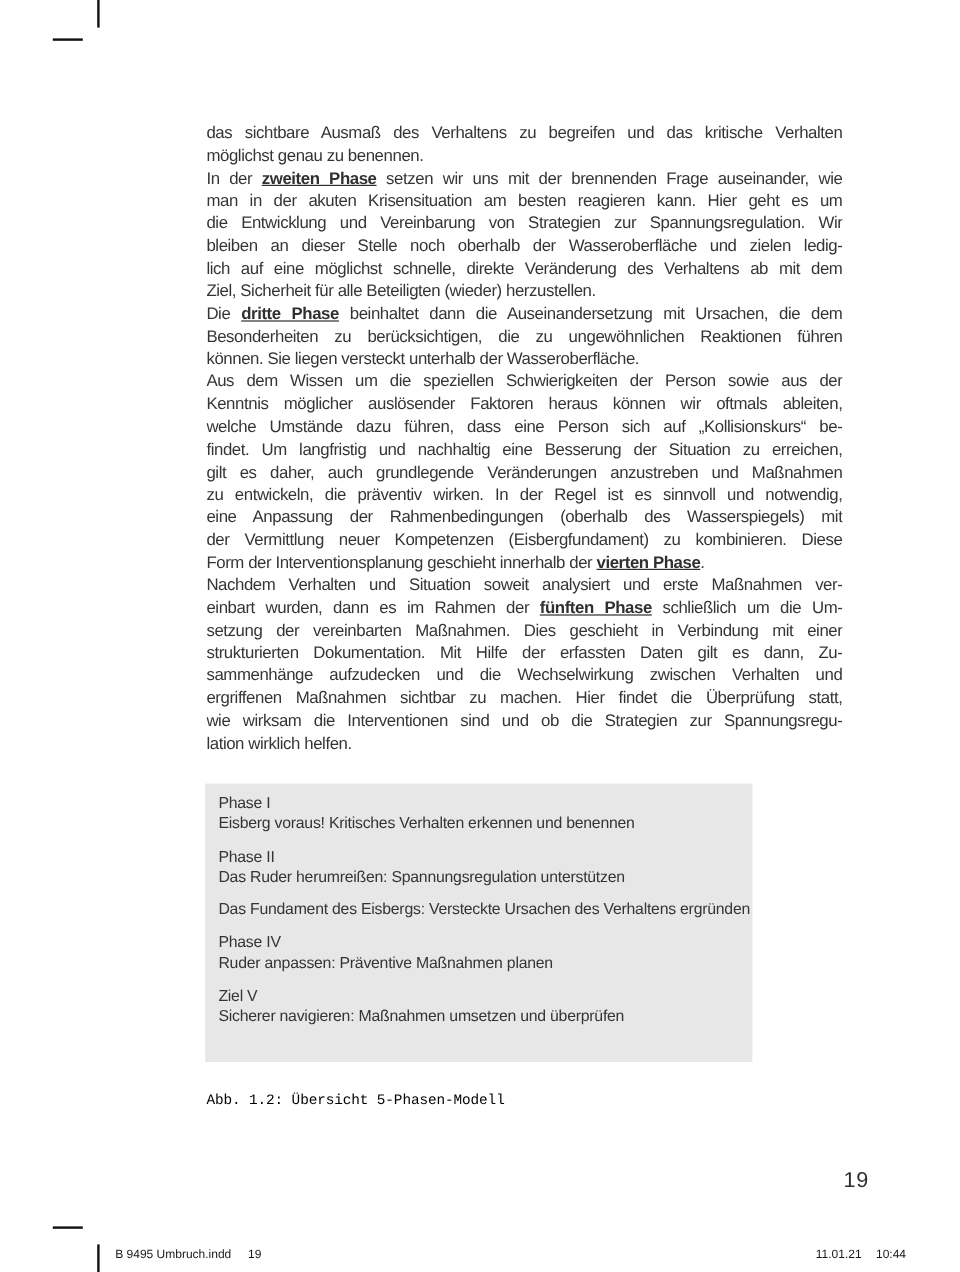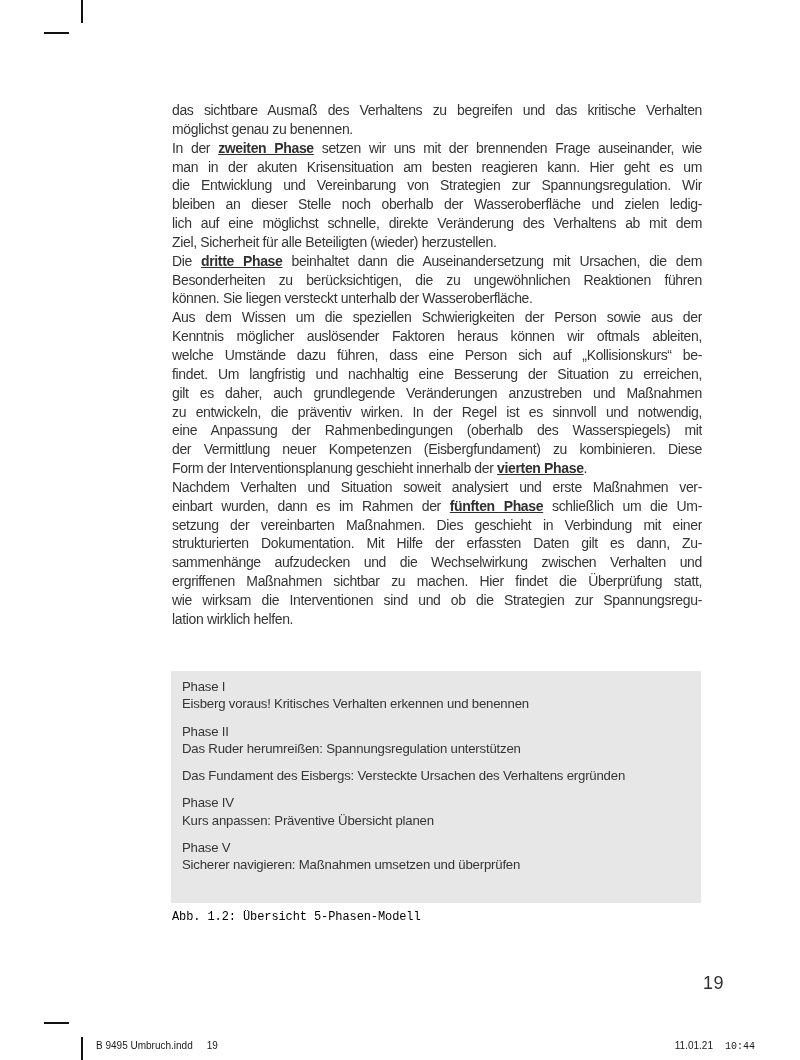--- a/index.html
+++ b/index.html
@@ -22,21 +22,21 @@
   }
   .bline {
     line-height:18.85px; height:18.85px; overflow:hidden;
     text-align:justify; text-align-last:justify; white-space:normal;
   }
   .bline.pend { text-align-last:left; }
   .bline b { font-weight:bold; color:#303030;text-decoration:underline; }
 
   
   .figure-box {
-    position:absolute; left:127px; top:671px; width:530px; height:232px;
+    position:absolute; left:127px; top:653px; width:456px; height:232px;
     background:#e7e7e7; box-sizing:border-box; padding:7px 11px 16px 11px;
     color:#353535;
   }
   .phase { margin-bottom:10px; font-size:13.2px; line-height:17.3px; letter-spacing:-0.2px; }
   .phase-label { white-space:nowrap; }
   .phase-desc  { white-space:nowrap; }
 
   .caption {
     position:absolute; left:128px; top:910px;
     font-size:12px; color:#000000; letter-spacing:-0.1px;font-family:Liberation Mono, monospace;
@@ -49,21 +49,21 @@
 
   .footer-left {
     position:absolute; left:52px; top:1040px;
     font-size:10px; color:#1a1a1a; white-space:nowrap;text-align:center;
   }
   .footer-left .fpage { margin-left:14px; }
   .footer-right {
     position:absolute; right:45px; top:1040px;
     font-size:10px; color:#1a1a1a; white-space:nowrap; text-align:right;
   }
-  .footer-right .ftime { margin-left:12px;font-family:Liberation Mono, monospace; }
+  .footer-right .ftime { margin-left:12px; }
 </style>
 </head>
 <body style="background: rgb(255, 255, 255);">
 
 <div class="sheet">
 
   <div class="mark v" style="left:37px; top:0;"></div>
   <div class="mark h" style="left:0; top:32px;"></div>
   <div class="mark v" style="left:761px; top:0;"></div>
   <div class="mark h" style="left:775px; top:32px;"></div>
@@ -110,24 +110,24 @@
       </div>
       <div class="phase">
         <div class="phase-label">Phase II</div>
         <div class="phase-desc">Das Ruder herumreißen: Spannungsregulation unterstützen</div>
       </div>
       <div class="phase">
         <div class="phase-desc">Das Fundament des Eisbergs: Versteckte Ursachen des Verhaltens ergründen</div>
       </div>
       <div class="phase">
         <div class="phase-label">Phase IV</div>
-        <div class="phase-desc">Kurs anpassen: Präventive Übersicht planen</div>
+        <div class="phase-desc">Ruder anpassen: Präventive Maßnahmen planen</div>
       </div>
       <div class="phase">
-        <div class="phase-label">Phase V</div>
+        <div class="phase-label">Ziel V</div>
         <div class="phase-desc">Sicherer navigieren: Maßnahmen umsetzen und überprüfen</div>
       </div>
     </div>
 
   <div class="caption">Abb. 1.2: Übersicht 5-Phasen-Modell</div>
 
   <div class="folio">19</div>
 
   <div class="footer-left">
     <span>B 9495 Umbruch.indd</span><span class="fpage">19</span>

